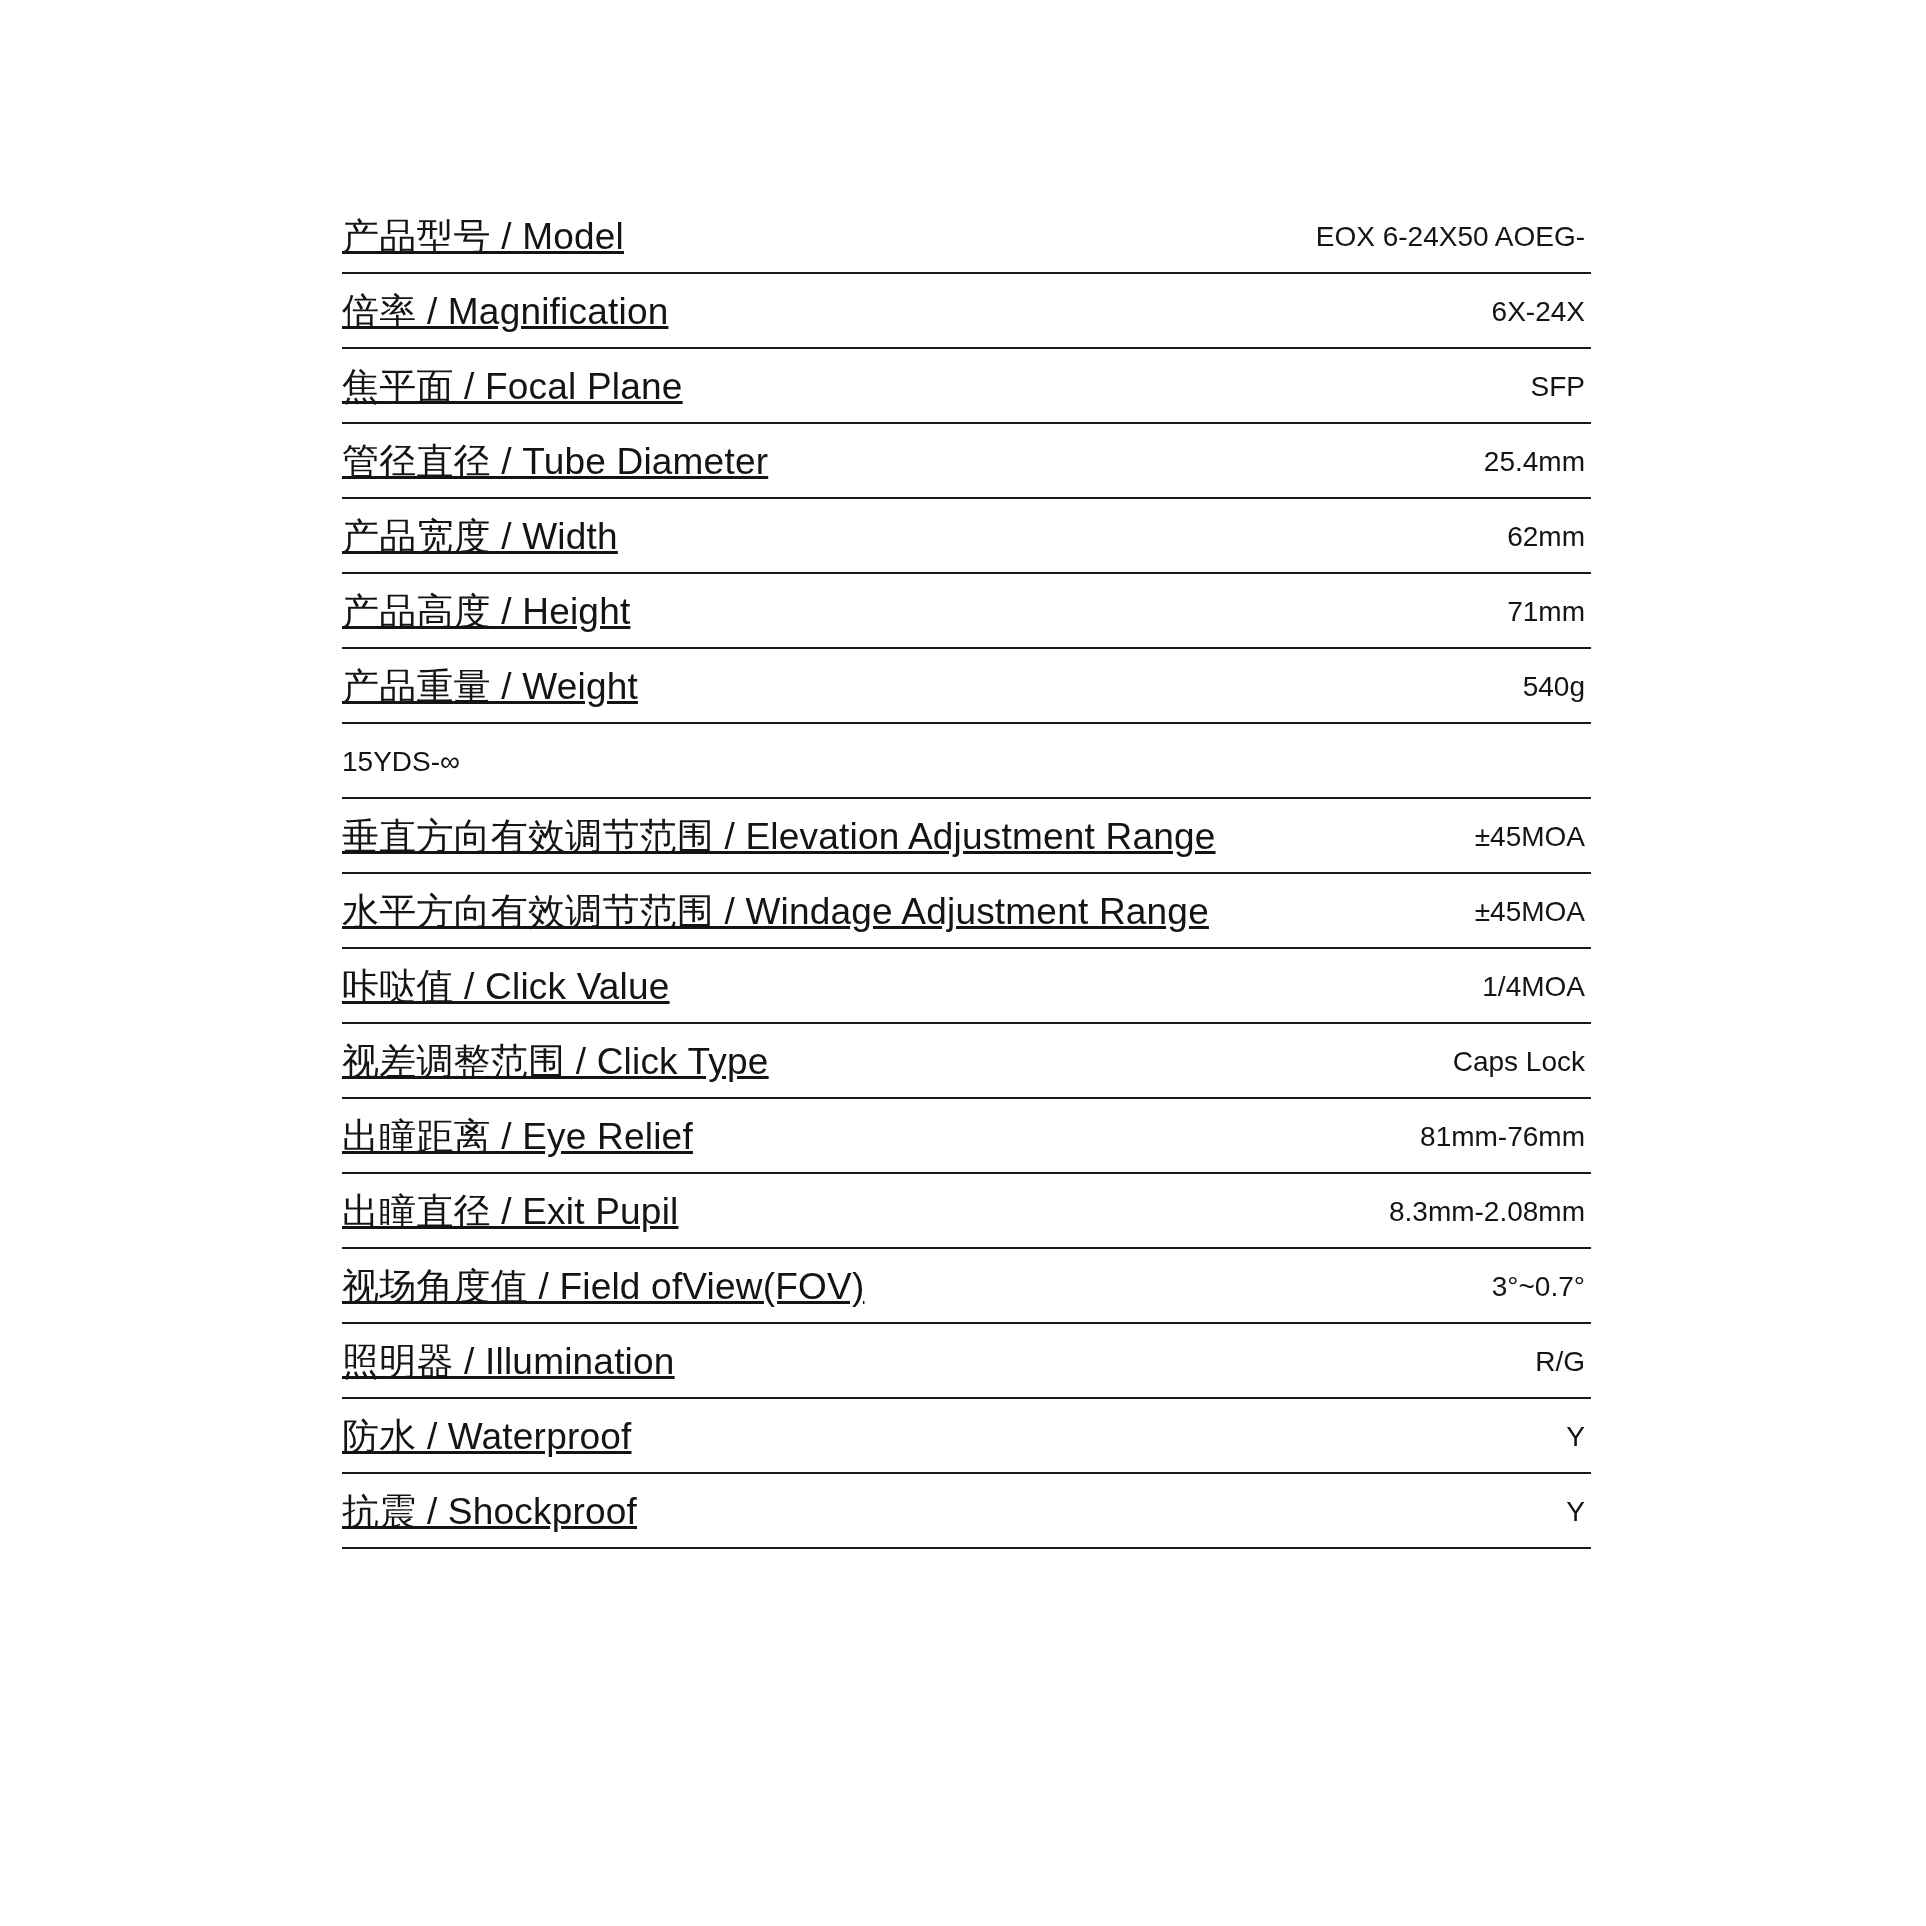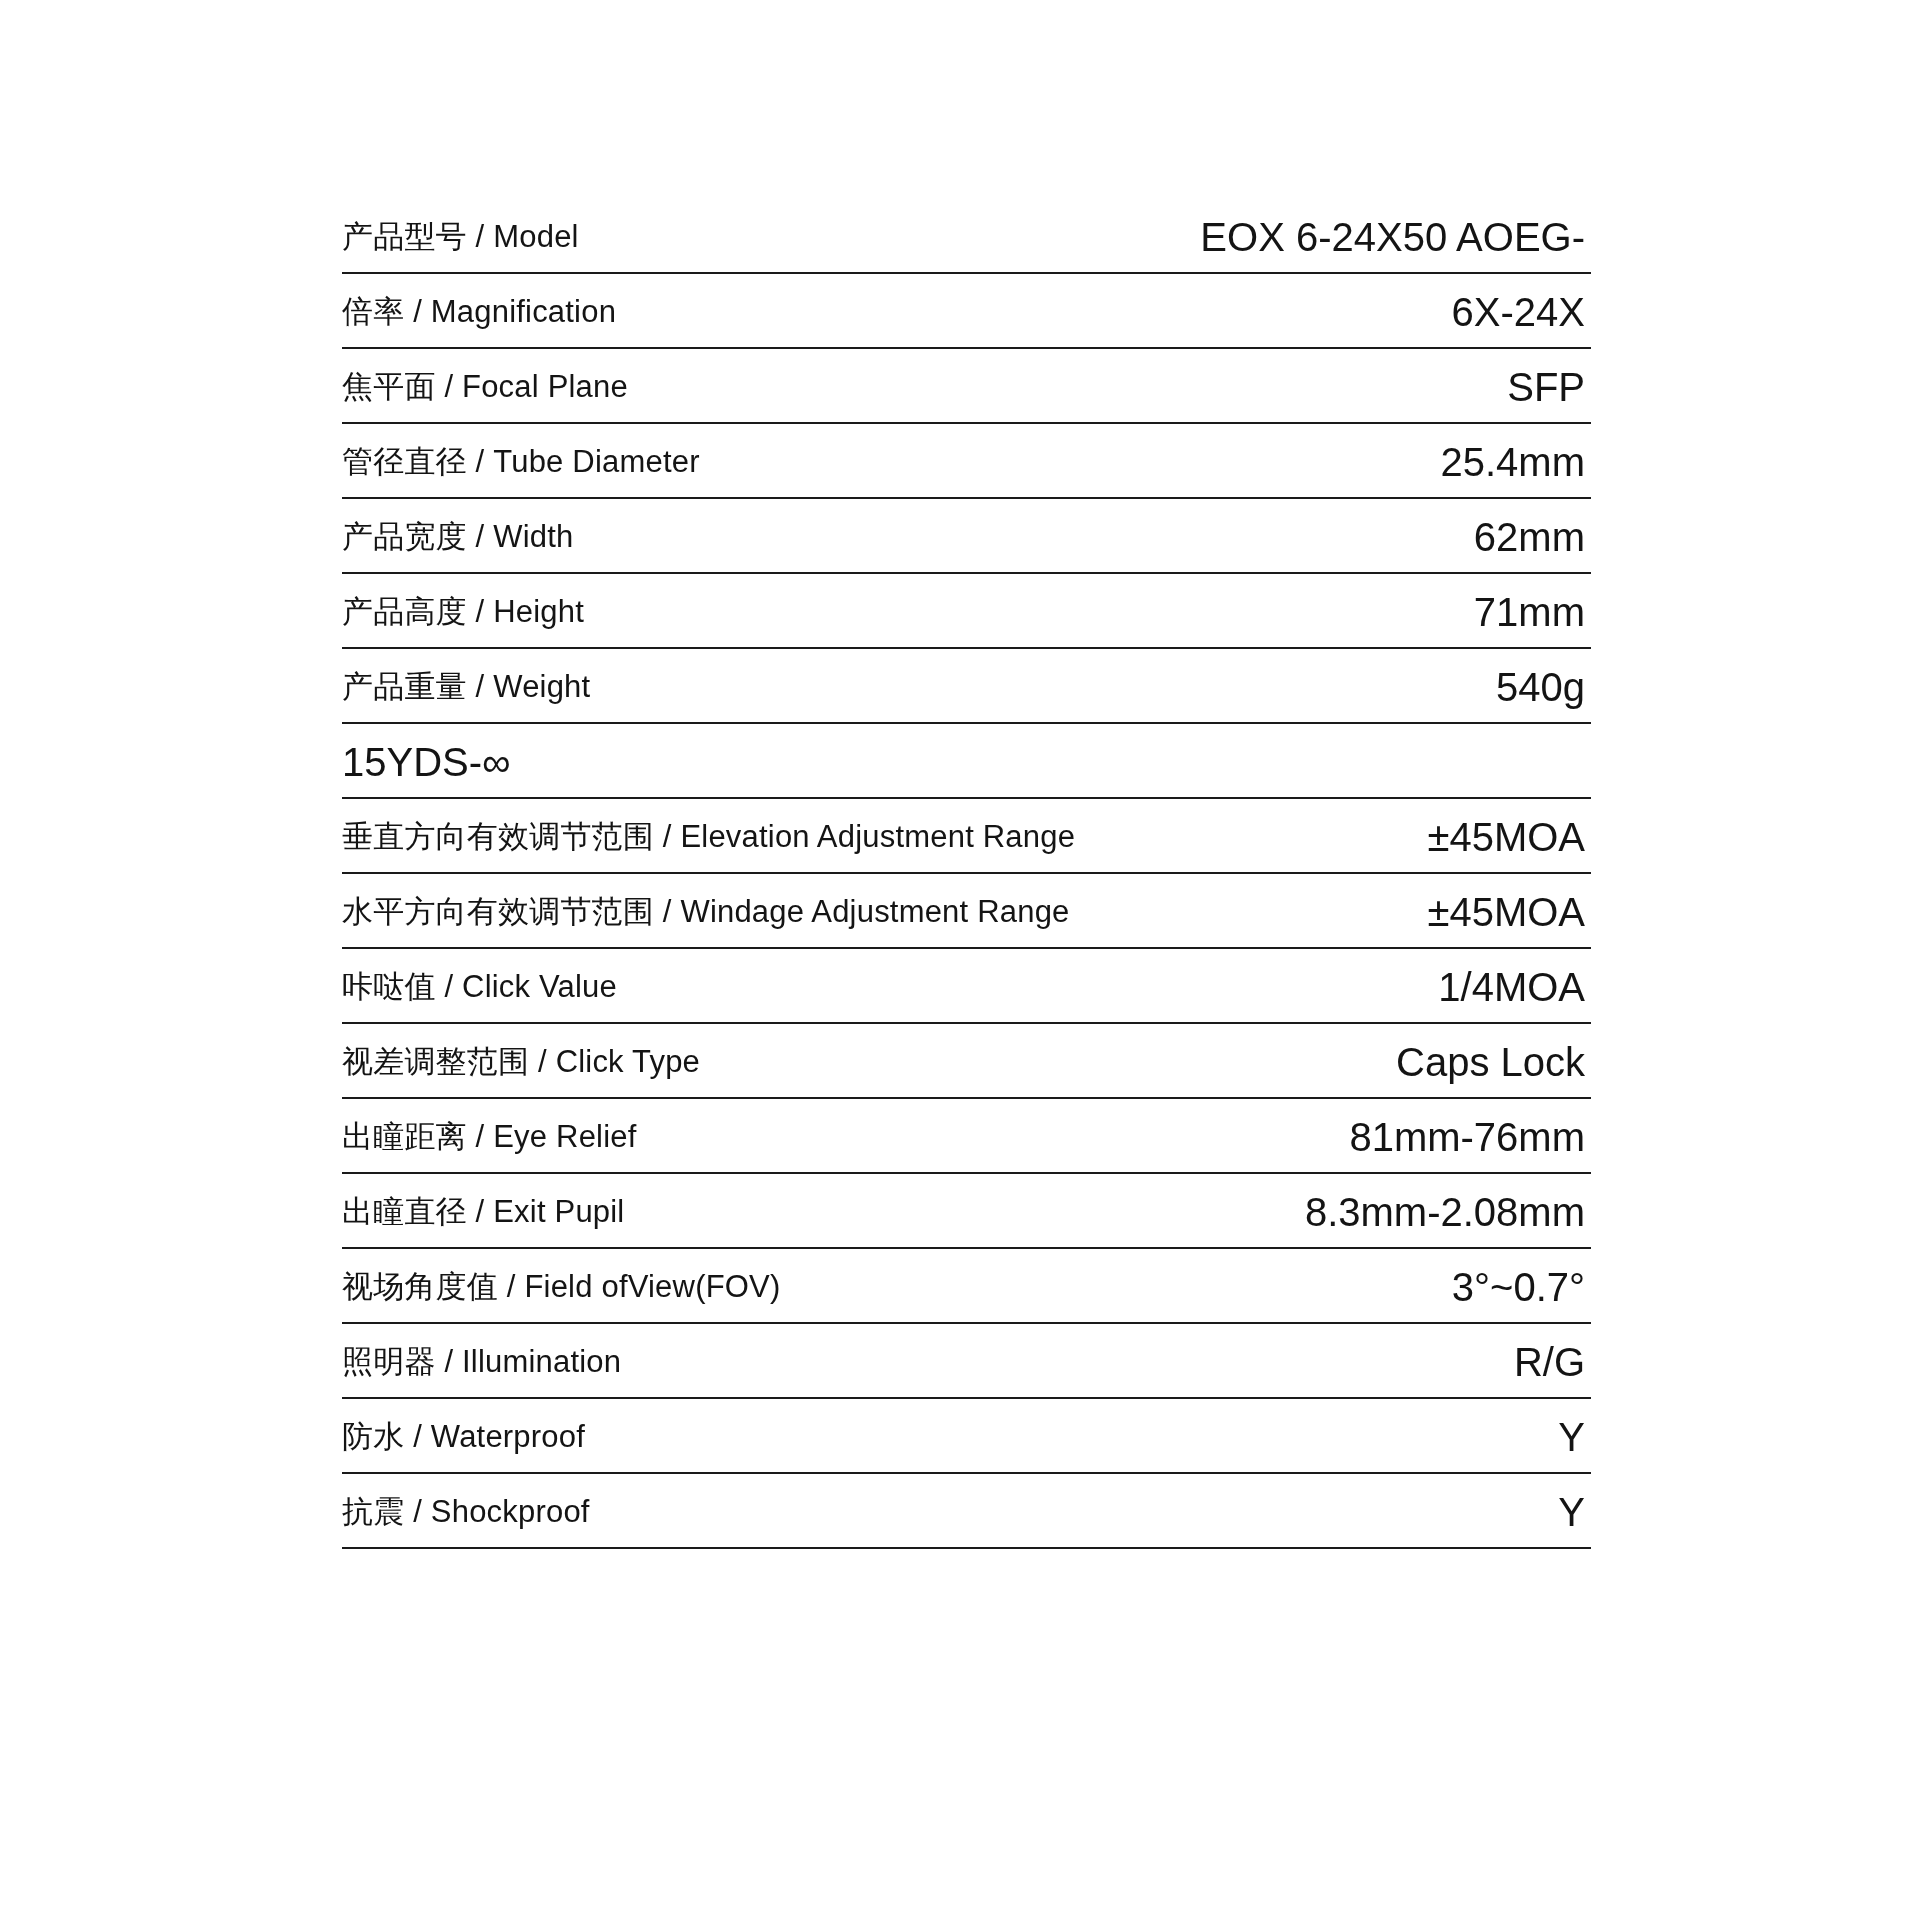--- a/index.html
+++ b/index.html
@@ -23,26 +23,27 @@
   .spec-row {
     box-sizing: border-box;
     height: 75px;
     border-bottom: 2px solid #1a1a1a;
     display: flex;
     justify-content: space-between;
     align-items: center;
     padding-top: 3px;
   }
   .spec-label {
-    font-size: 31px;
+    font-size: 37px;
     letter-spacing: 0.2px;
     white-space: nowrap;
+    text-decoration: underline;
   }
   .spec-value {
-    font-size: 40px;
+    font-size: 28px;
     white-space: nowrap;
     padding-right: 6px;
     text-align: right;
   }
 </style>
 </head>
 <body>
 
 <div class="spec-table">
 

